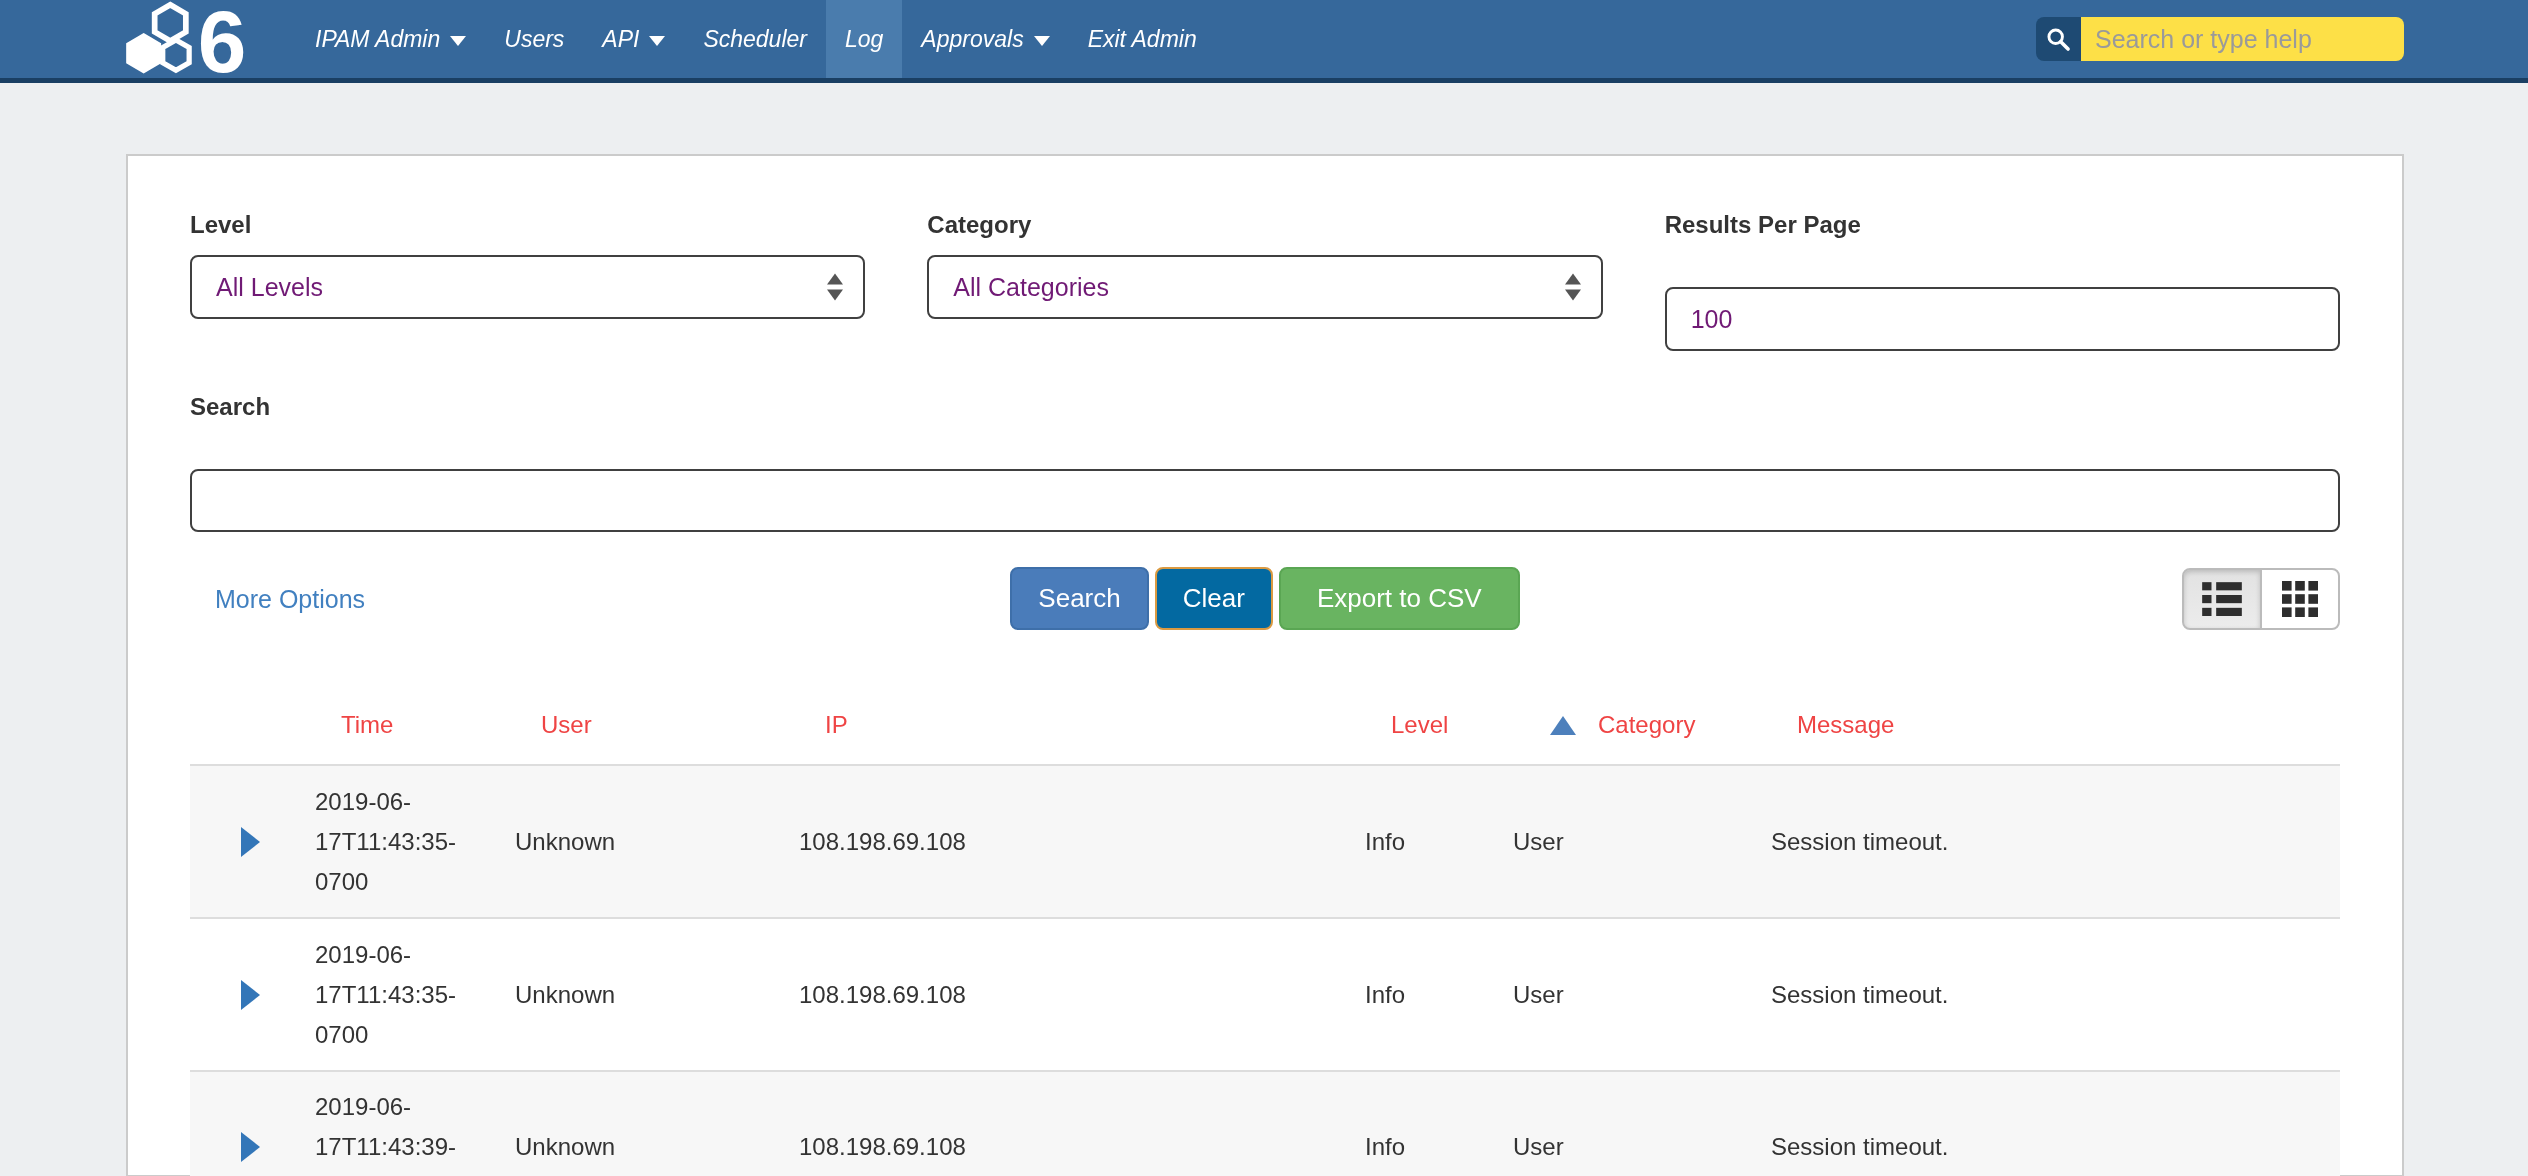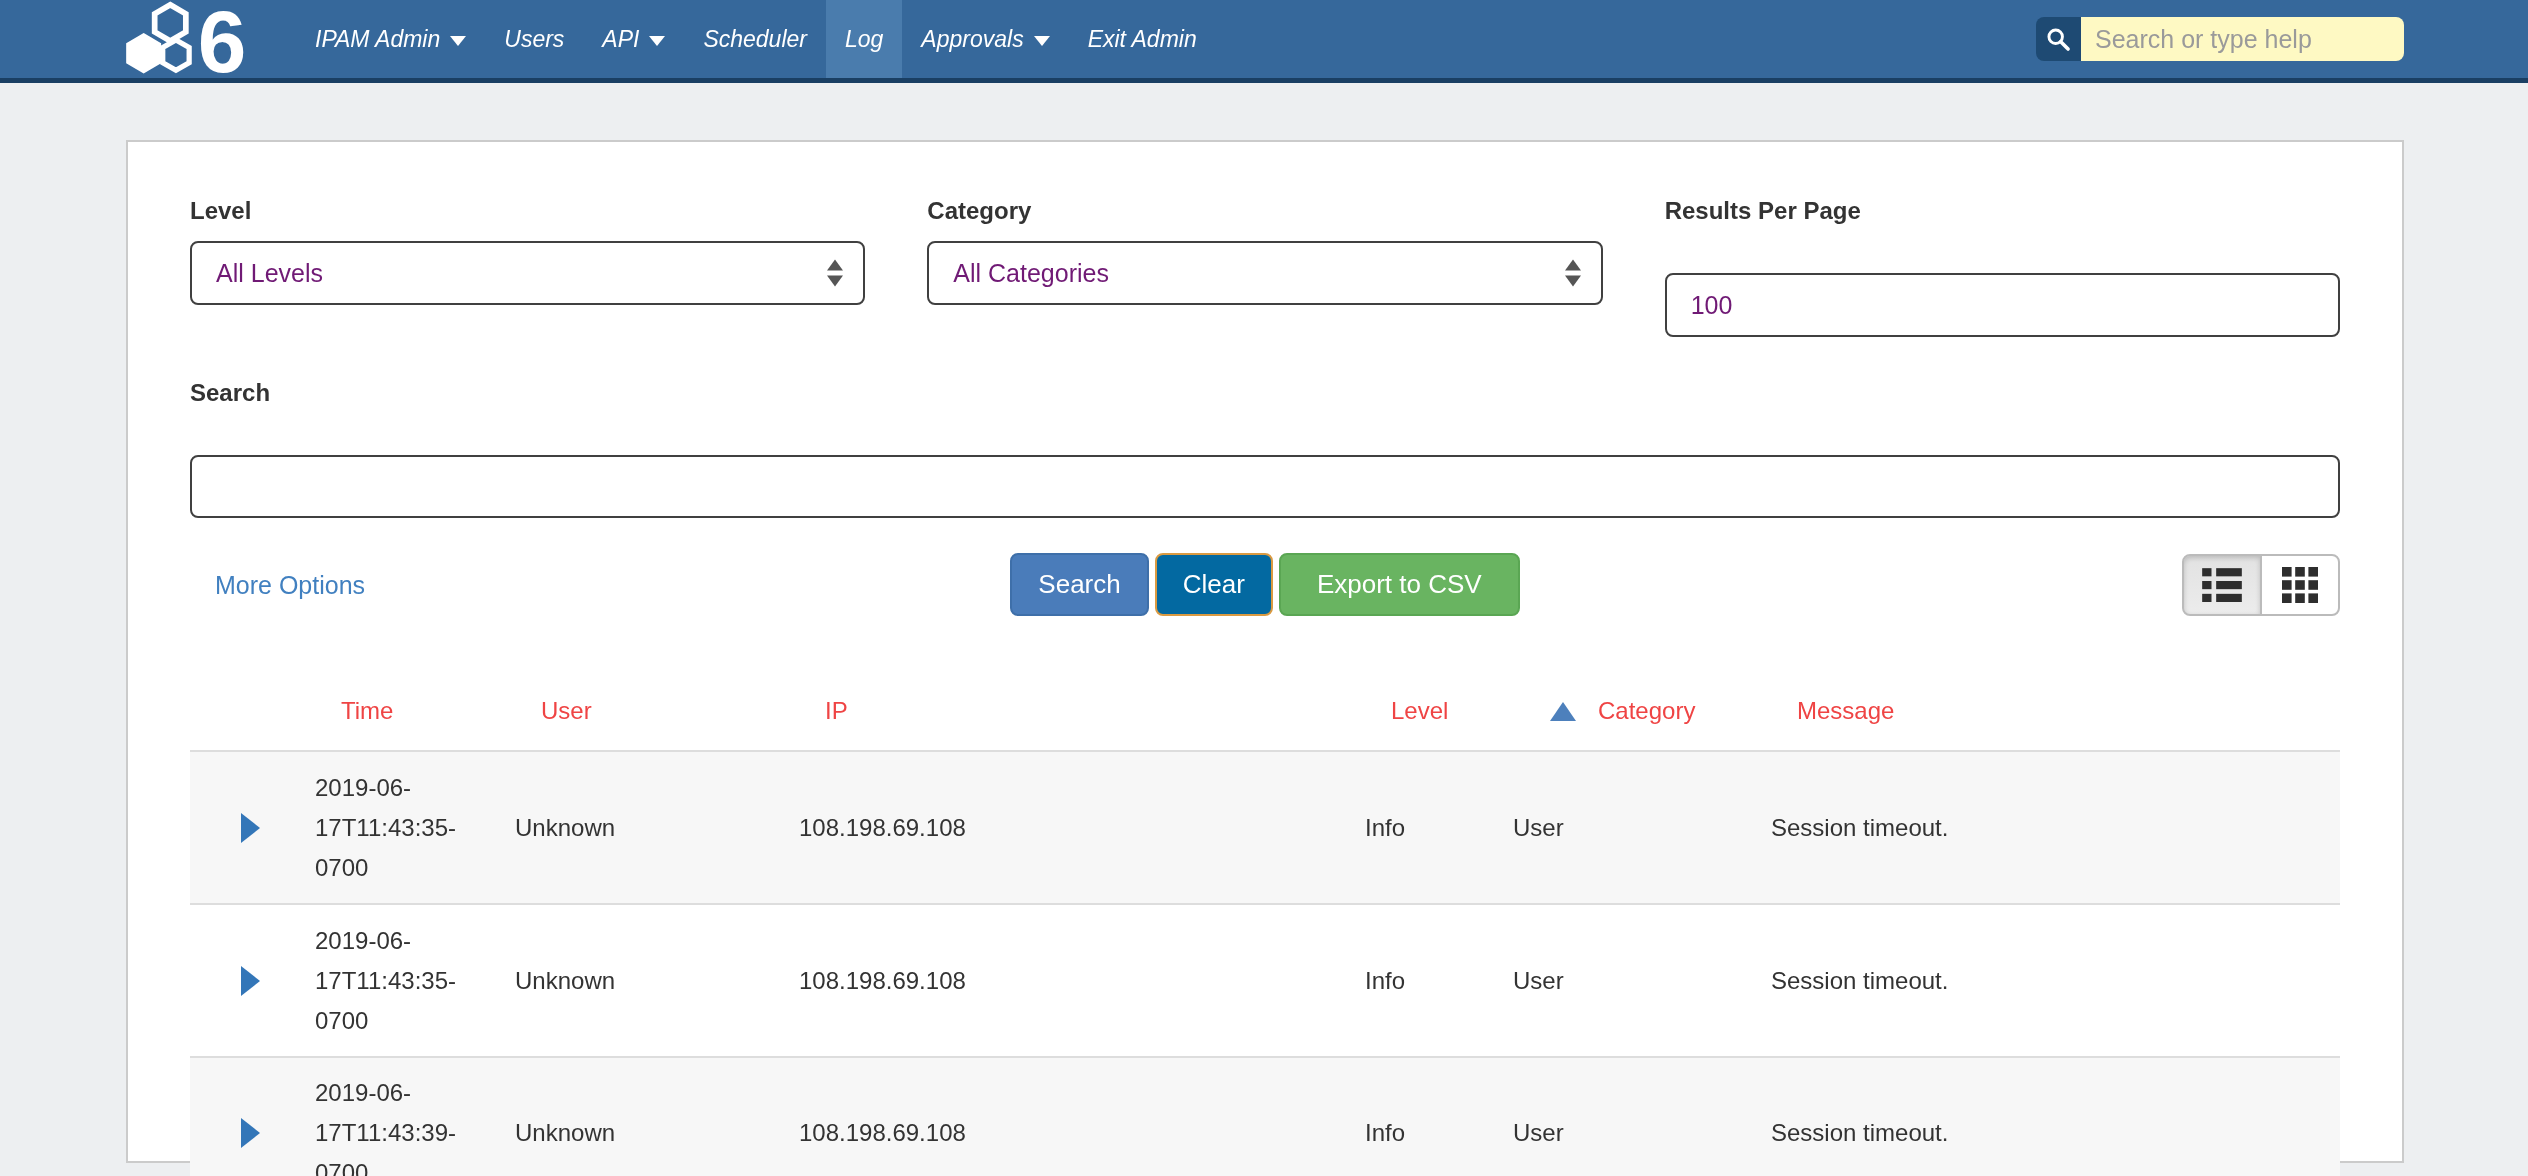--- a/index.html
+++ b/index.html
@@ -29,29 +29,29 @@
   }
   .nav-search {
     position:absolute; right:124px; top:17px; width:368px; height:44px;
     display:flex; border-radius:8px; overflow:hidden;
   }
   .nav-search-iconbox {
     width:45px; height:44px; background:#1E4A73;
     display:flex; align-items:center; justify-content:center; flex:none;
   }
   .nav-search input {
-    flex:1; border:none; outline:none; background:#fef9c3;
+    flex:1; border:none; outline:none; background:#fde047;
     font-size:25px; color:#444; padding:6px 14px;
     font-family:"Liberation Sans","DejaVu Sans",sans-serif;
   }
   .nav-search input::placeholder { color:#9A9A9A; }
 
   
   .card {
-    position:absolute; left:126px; top:140px; width:2278px; height:1023px;
+    position:absolute; left:126px; top:154px; width:2278px; height:1023px;
     background:#fff; border:2px solid #CBCBCB; padding:55px 62px 0 62px;
   }
 
   .filter-grid { display:grid; grid-template-columns:1fr 1fr 1fr; column-gap:62px; }
   .field-label { font-size:24px; font-weight:bold; color:#333; display:block; margin-bottom:16px; }
   .control {
     width:100%; height:64px; border:2px solid #404040; border-radius:8px;
     font-size:25px; color:#701a75; background:#fff; padding:0 24px;
     display:flex; align-items:center; position:relative;
     font-family:"Liberation Sans","DejaVu Sans",sans-serif;

